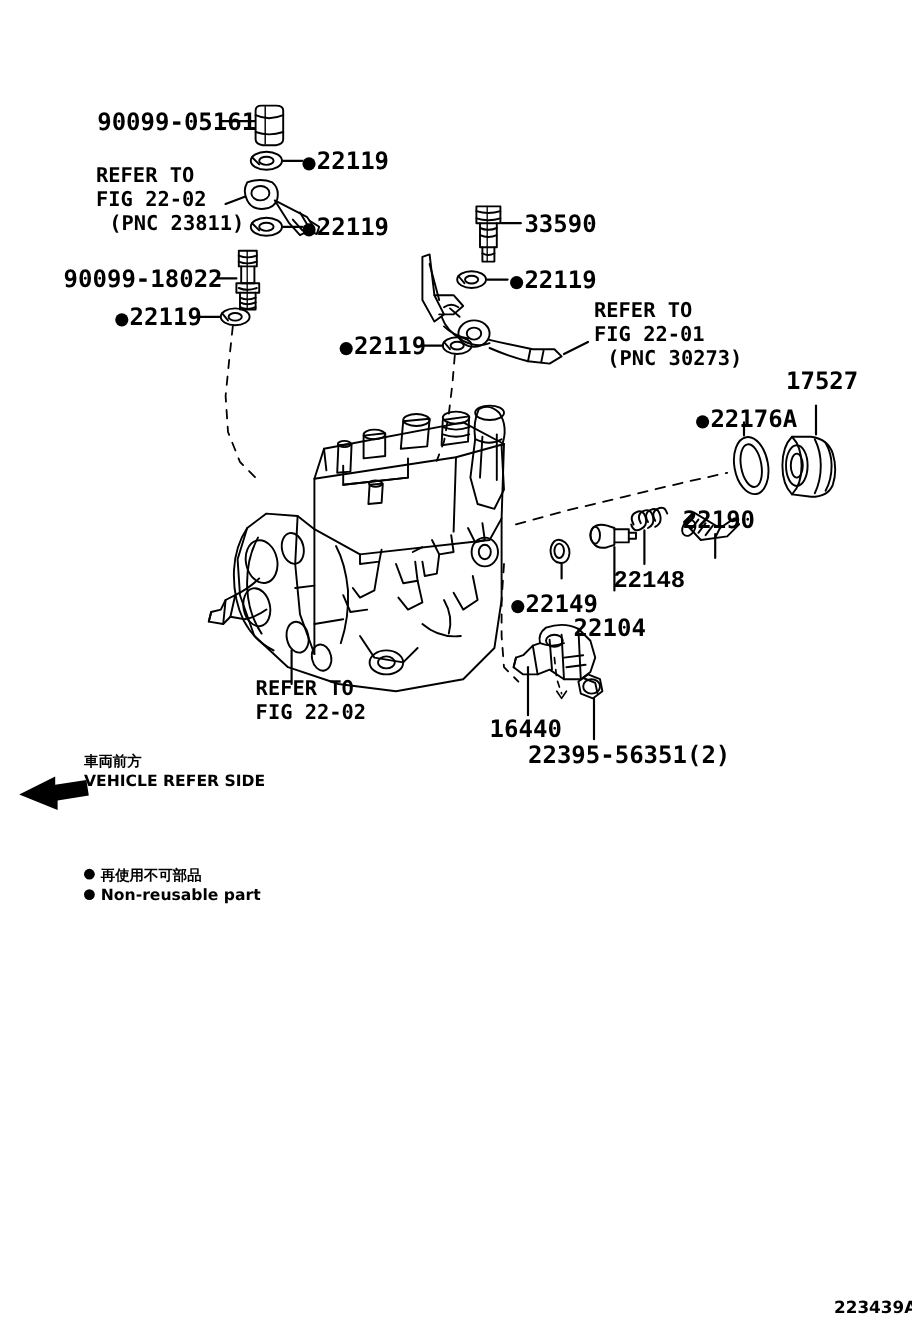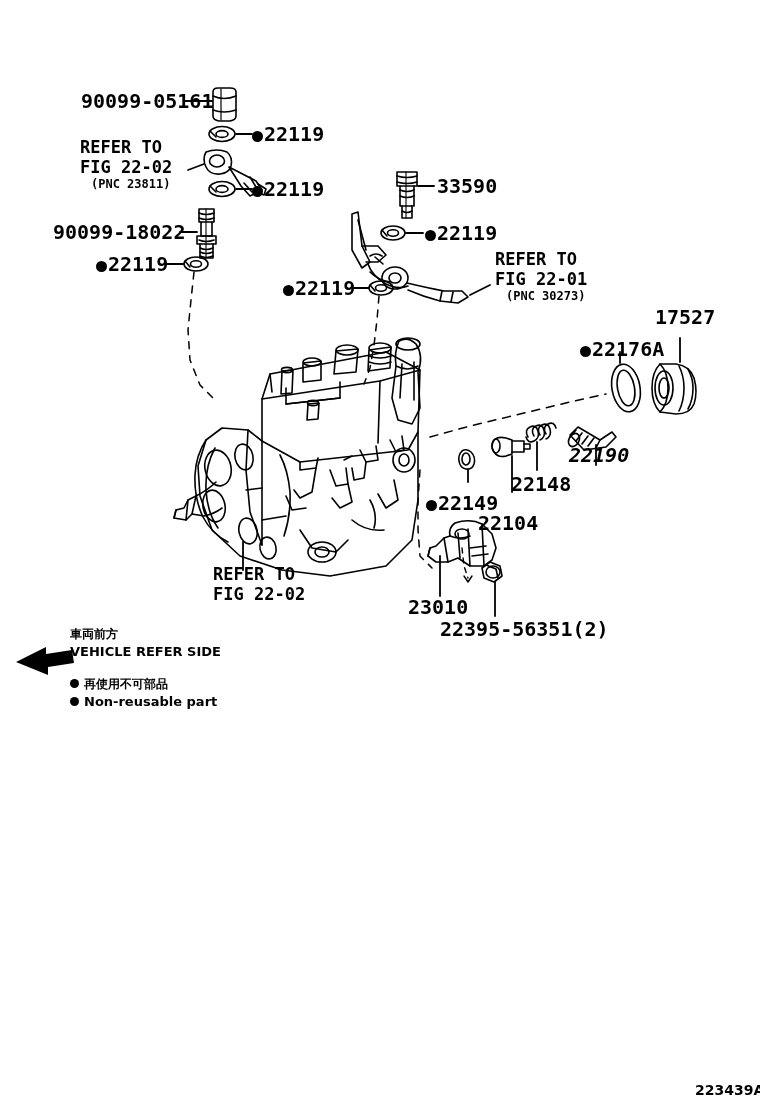--- a/index.html
+++ b/index.html
@@ -17,21 +17,21 @@
     position:absolute;
     white-space:nowrap;
     font-family:"DejaVu Sans Mono","Liberation Mono",monospace;
     font-weight:bold;
     color:#000;
     letter-spacing:0px;
     line-height:1.18;
   }
   .pn{font-size:20px;}
   .refer{font-size:17px;}
-  .pnc{font-size:12px;}
+  .pnc{font-size:17px;}
   .legend{
     font-family:"DejaVu Sans","Liberation Sans",sans-serif;
     font-weight:bold;
     font-size:13px;
     line-height:1.45;
     letter-spacing:0px;
   }
   .legend-jp{font-size:12px;}
   .corner{
     font-family:"DejaVu Sans","Liberation Sans",sans-serif;
@@ -356,55 +356,55 @@
 </div>
 
 <div class="lbl pn" style="left:655px;top:306px;">
   <span>17527</span>
 </div>
 
 <div class="lbl pn" style="left:580px;top:338px;">
   <span class="bullet"></span><span>22176A</span>
 </div>
 
-<div class="lbl pn" style="left:569px;top:444px;font-style:italic;">
+<div class="lbl pn" style="left:569px;top:422px;">
   <span>22190</span>
 </div>
 
 <div class="lbl pn" style="left:426px;top:492px;">
   <span class="bullet"></span><span>22149</span>
 </div>
 
-<div class="lbl pn" style="left:511px;top:473px;">
+<div class="lbl pn" style="left:511px;top:473px;font-family:Liberation Mono, monospace;">
   <span>22148</span>
 </div>
 
 <div class="lbl pn" style="left:478px;top:512px;">
   <span>22104</span>
 </div>
 
 <div class="lbl refer" style="left:213px;top:564px;">
   <div>REFER TO</div>
   <div>FIG 22-02</div>
 </div>
 
 <div class="lbl pn" style="left:408px;top:596px;">
-  <span>23010</span>
+  <span>16440</span>
 </div>
 
 <div class="lbl pn" style="left:440px;top:618px;">
   <span>22395-56351(2)</span>
 </div>
 
 <div class="legend" style="position:absolute;left:70px;top:626px;">
   <div class="legend-jp">車両前方</div>
   <div>VEHICLE REFER SIDE</div>
 </div>
 
-<div class="legend" style="position:absolute;left:70px;top:676px;">
+<div class="legend" style="position:absolute;left:70px;top:721px;">
   <div class="legend-jp">
     <span class="bullet-sm"></span><span>再使用不可部品</span>
   </div>
   <div>
     <span class="bullet-sm"></span><span>Non-reusable part</span>
   </div>
 </div>
 
 <div class="corner" style="position:absolute;left:695px;top:1082px;">223439A</div>
 

